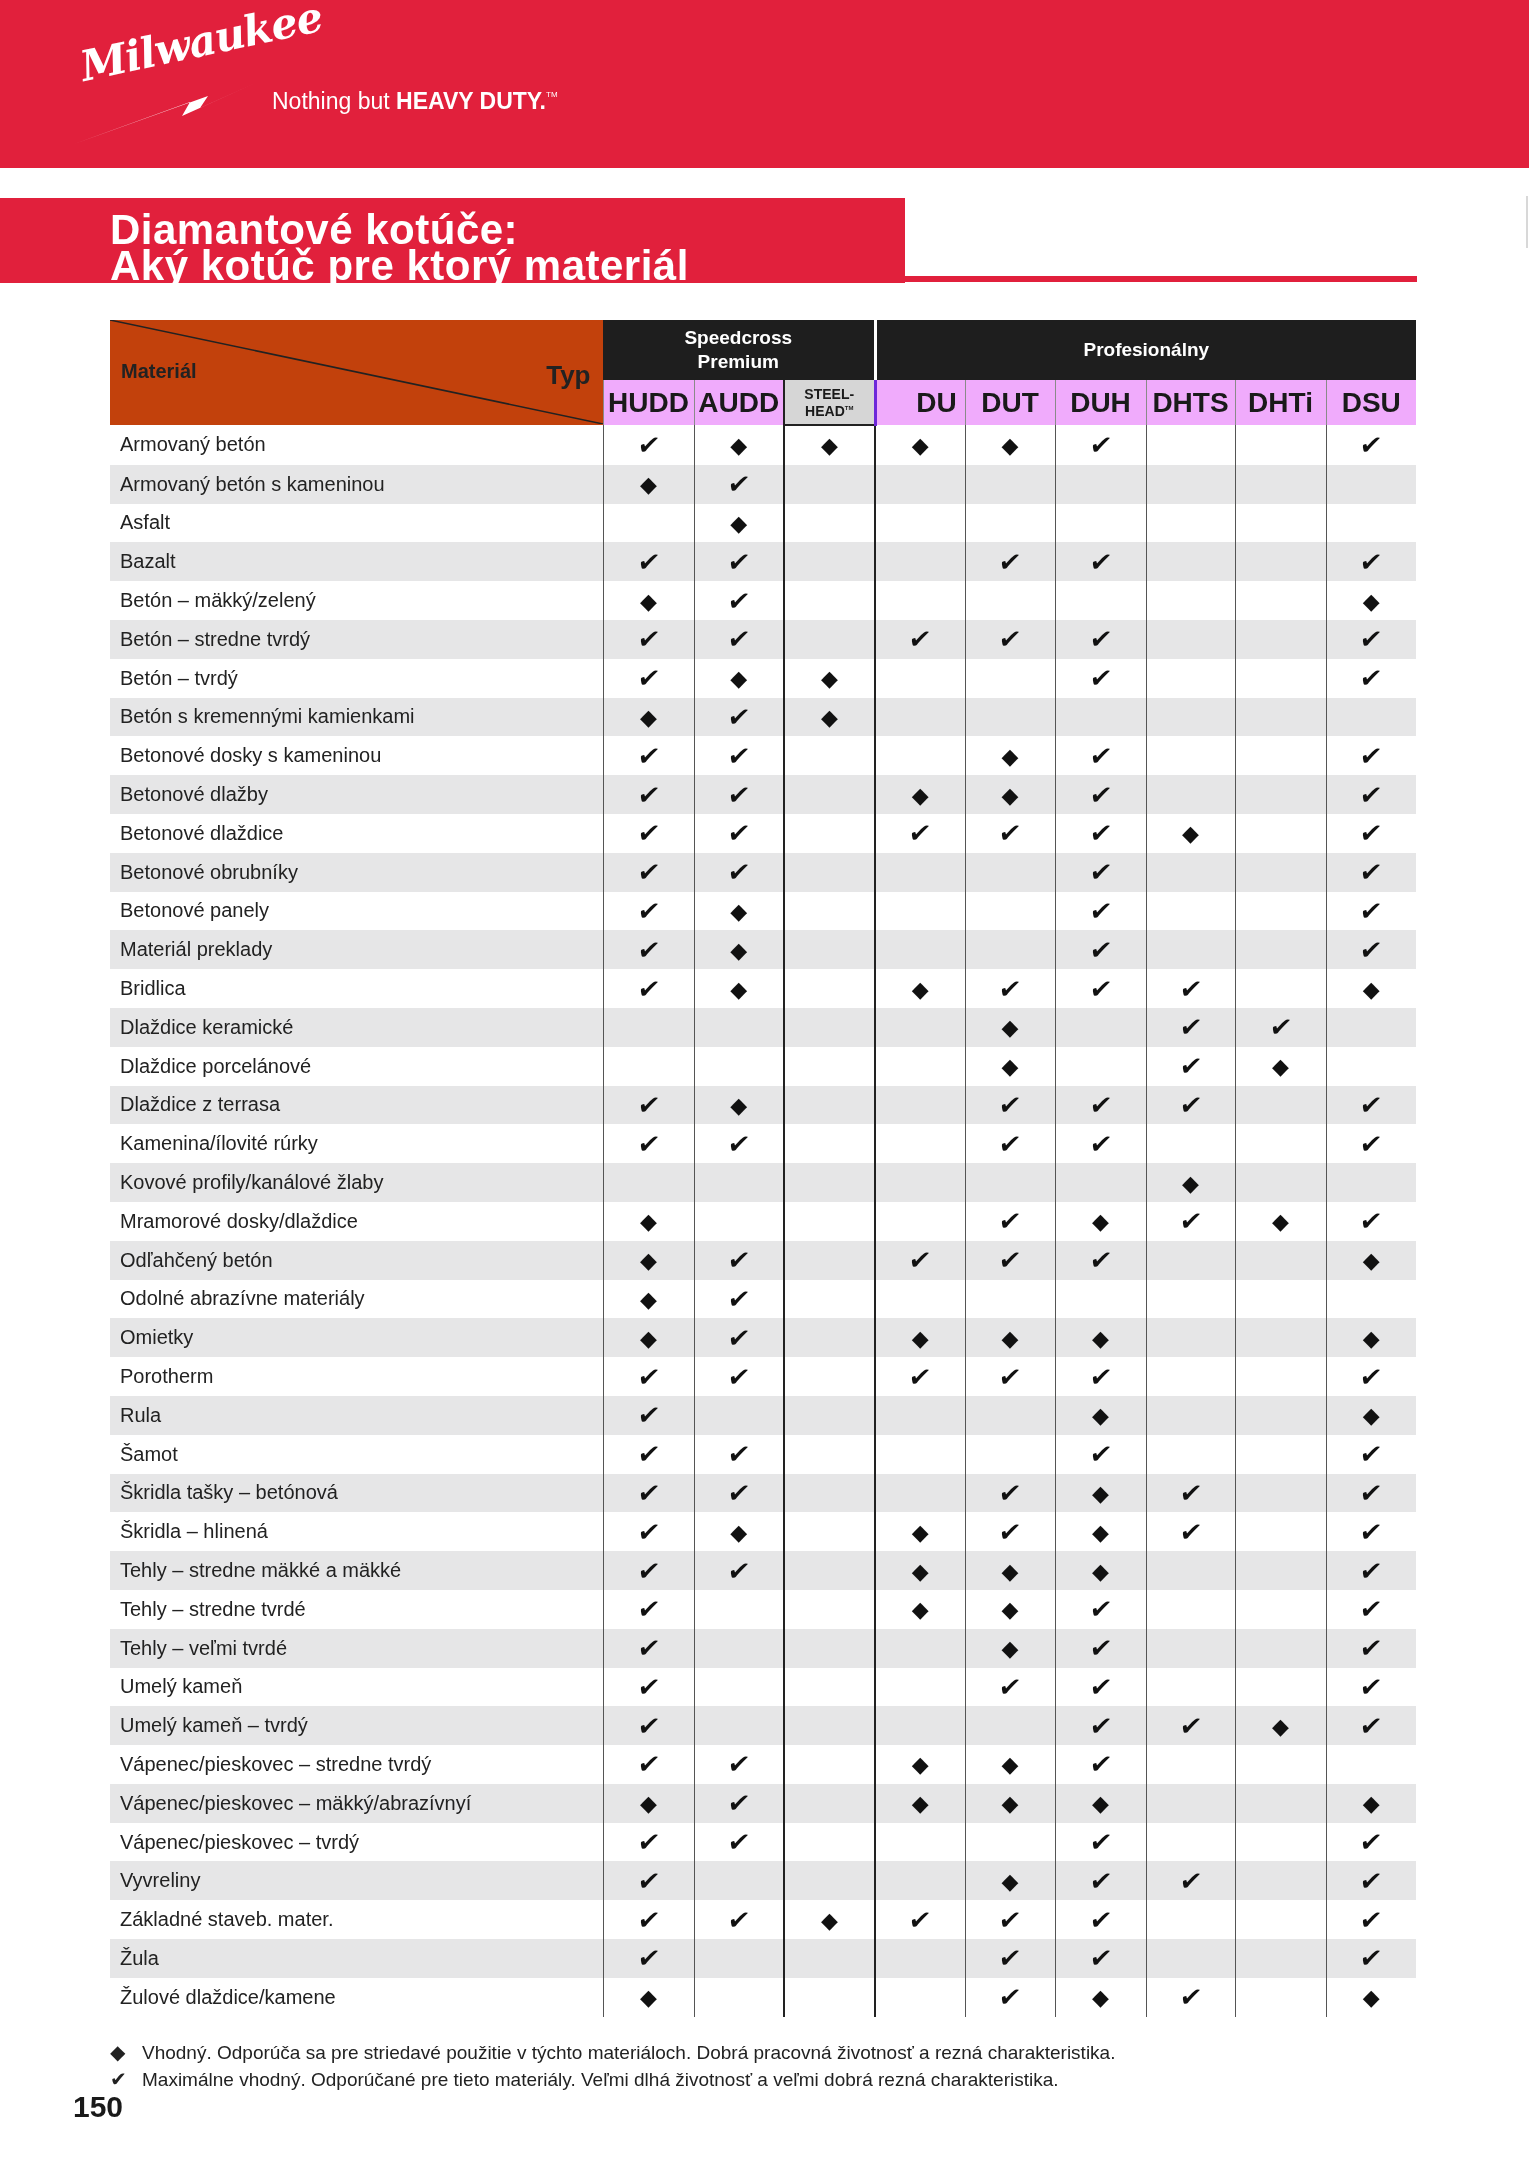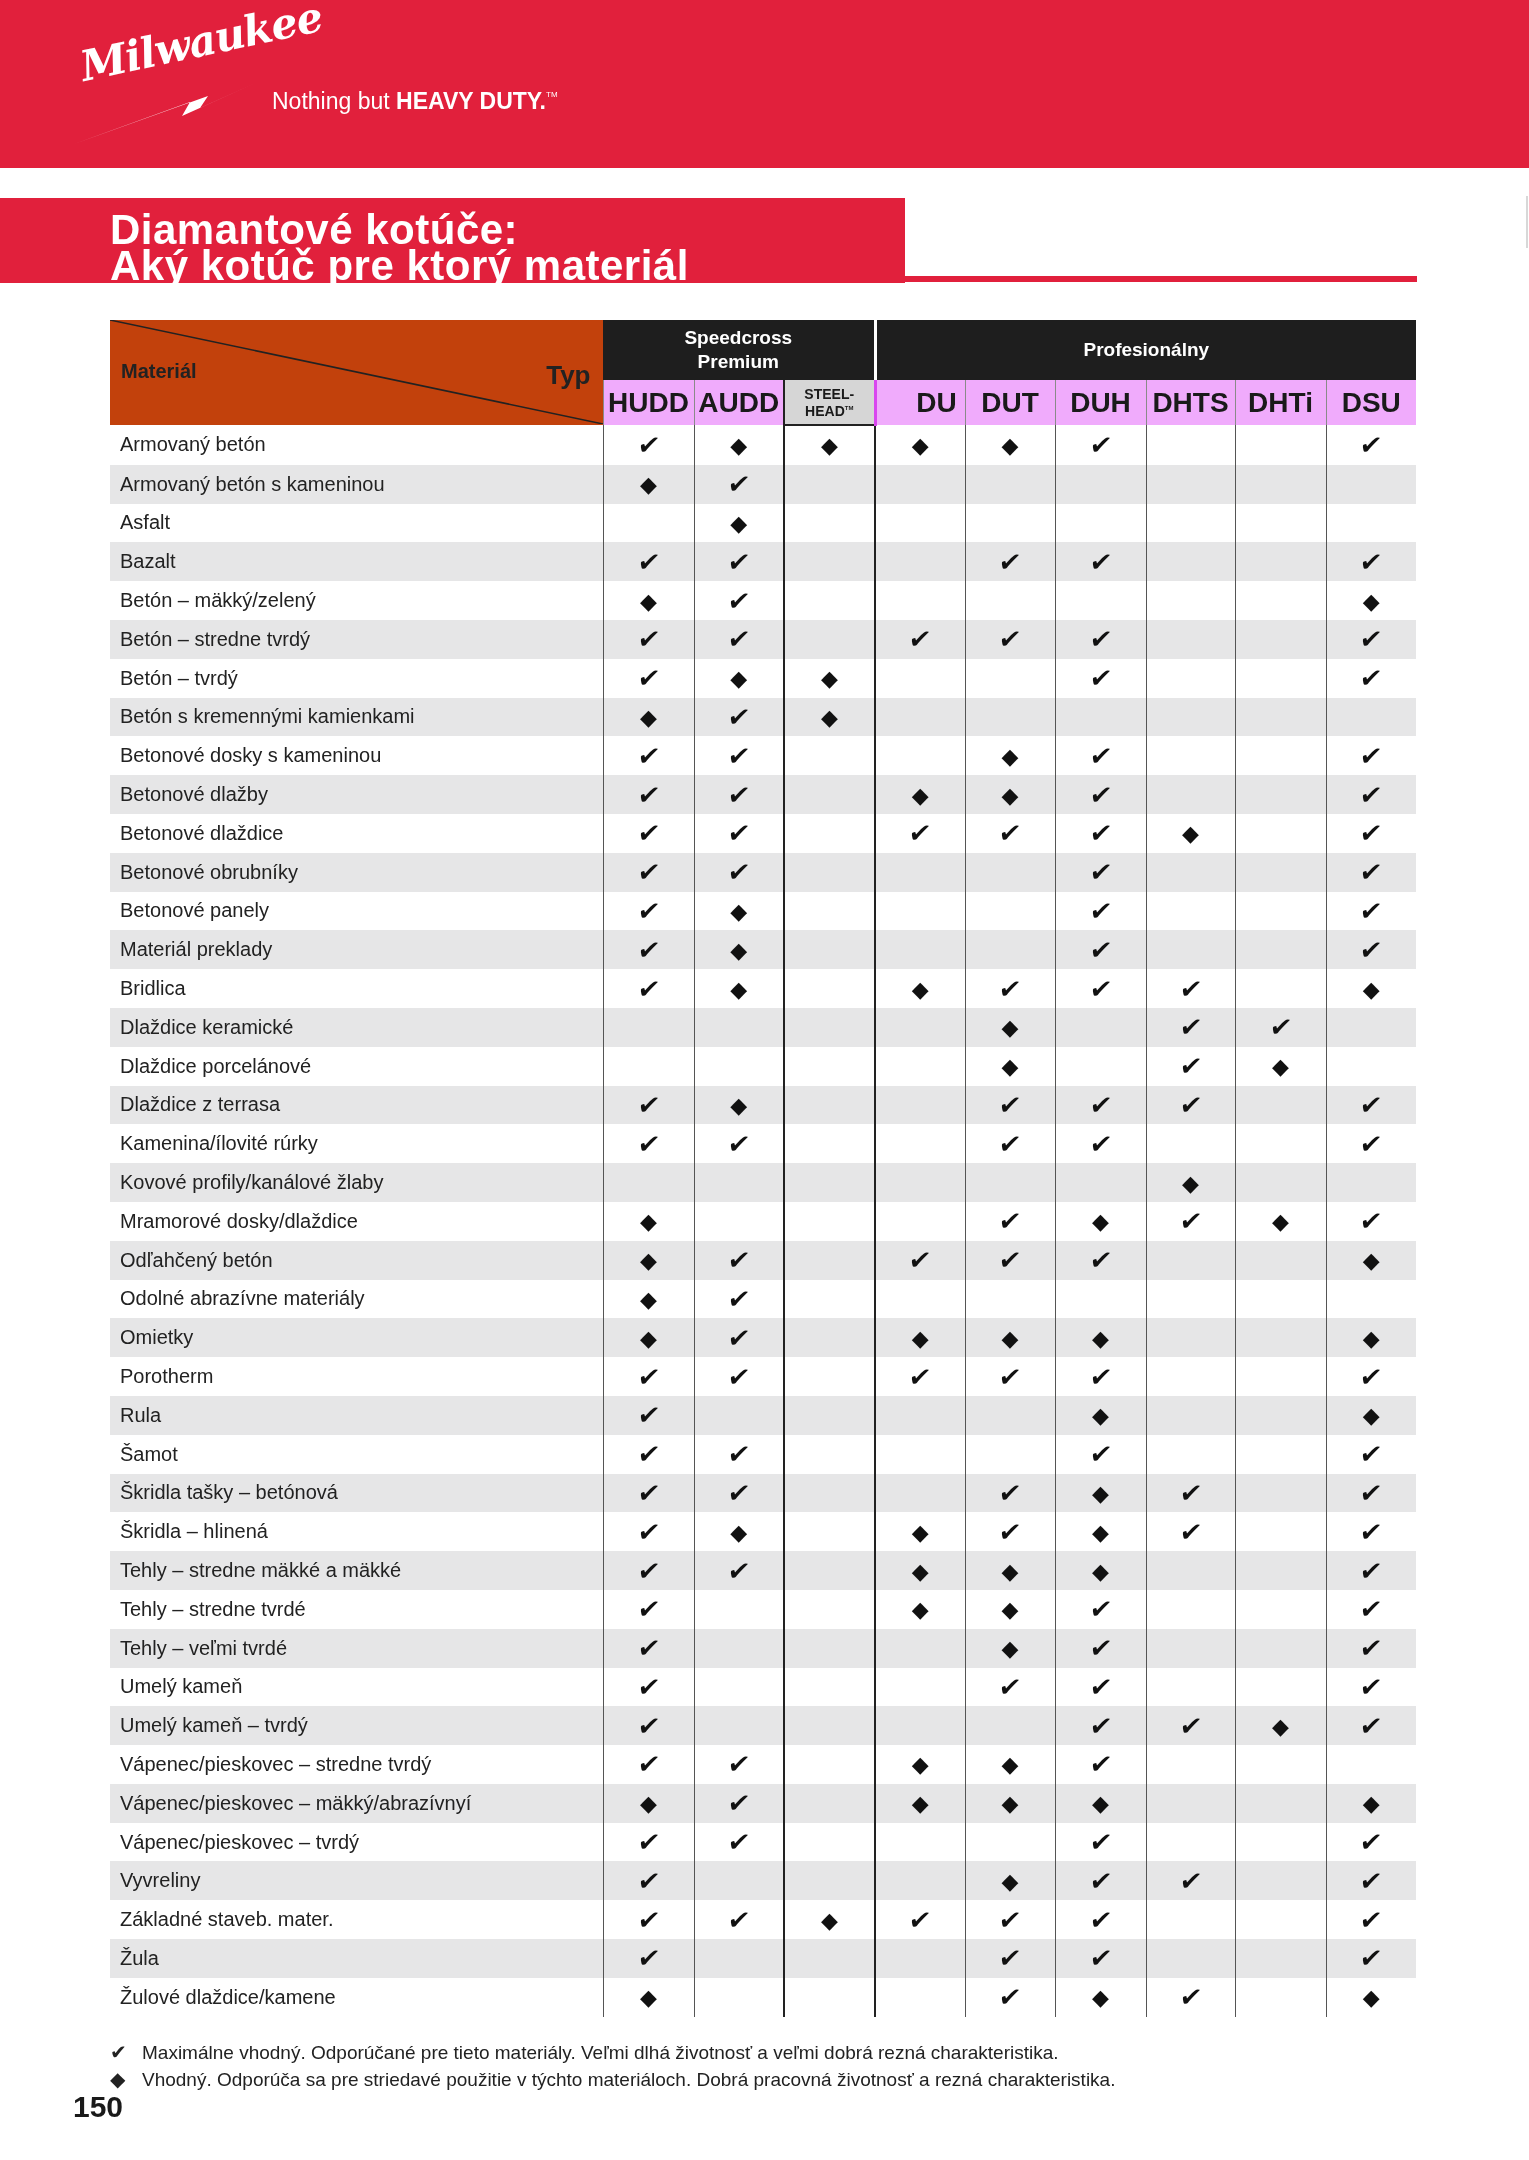--- a/index.html
+++ b/index.html
@@ -19,21 +19,21 @@
   table.matrix { position: absolute; left: 110px; top: 320px; border-collapse: collapse; table-layout: fixed; width: 1306px; }
   table.matrix td, table.matrix th { padding: 0; }
   .corner { background: #c2410c; position: relative; height: 104px; vertical-align: top; }
   .corner svg { position: absolute; left: 0; top: 0; }
   .corner .lbl-mat { position: absolute; left: 11px; top: 40px; font-weight: bold; font-size: 20px; color: #222; }
   .corner .lbl-typ { position: absolute; right: 12px; top: 40px; font-weight: bold; font-size: 26px; color: #222; }
   th.group { background: #1e1e1e; color: #fff; font-weight: bold; font-size: 19px; height: 60px; line-height: 24px; text-align: center; }
   th.group.first { border-right: 3px solid #fff; }
   th.sub { background: #f0abfc; font-weight: bold; font-size: 28px; height: 44px; text-align: center; border-left: 1px solid #8a8a8a; color: #1a1a1a; }
   th.sub.steel { font-size: 14px; line-height: 14px; background: #d6d6d6; border-left: 2px solid #222; border-right: 2px solid #222; border-bottom: 2px solid #222; }
-  th.sub.prof-start { border-left: 3px solid #d946ef; padding-left: 32px; }
+  th.sub.prof-start { border-left: 3px solid #6d28d9; padding-left: 32px; }
   tr.row td { height: 38.8px; }
   tr.row:nth-child(even) td { background: #e6e6e7; }
   td.mat { font-size: 20px; padding-left: 10px !important; color: #222; white-space: nowrap; border-right: 1px solid #555; }
   td.cell { text-align: center; border-left: 1px solid #555; font-size: 24px; color: #111; }
   td.cell.steel { border-left: 2px solid #222; border-right: 2px solid #222; }
   td.cell.prof-start { border-left: 2px solid #222; }
   .mark-check { font-family: "DejaVu Sans", sans-serif; font-weight: bold; font-size: 26px; display: inline-block; transform: skewX(-8deg); }
   .mark-diamond { font-family: "DejaVu Sans", sans-serif; font-size: 22px; }
 
   .legend { position: absolute; left: 110px; top: 2040px; font-size: 19px; color: #222; }
@@ -588,17 +588,17 @@
         <td class="cell"><span class="mark-check">✔</span></td>
         <td class="cell"><span class="mark-diamond">◆</span></td>
         <td class="cell"><span class="mark-check">✔</span></td>
         <td class="cell"></td>
         <td class="cell"><span class="mark-diamond">◆</span></td>
       </tr>
     </tbody>
 </table>
 
 <div class="legend">
+  <div class="legend-row"><span class="legend-sym">◆</span><span>Vhodný. Odporúča sa pre striedavé použitie v týchto materiáloch. Dobrá pracovná životnosť a rezná charakteristika.</span></div>
   <div class="legend-row"><span class="legend-sym">✔</span><span>Maximálne vhodný. Odporúčané pre tieto materiály. Veľmi dlhá životnosť a veľmi dobrá rezná charakteristika.</span></div>
-  <div class="legend-row"><span class="legend-sym">◆</span><span>Vhodný. Odporúča sa pre striedavé použitie v týchto materiáloch. Dobrá pracovná životnosť a rezná charakteristika.</span></div>
 </div>
 
 <div class="page-number">150</div>
 
 </body></html>

